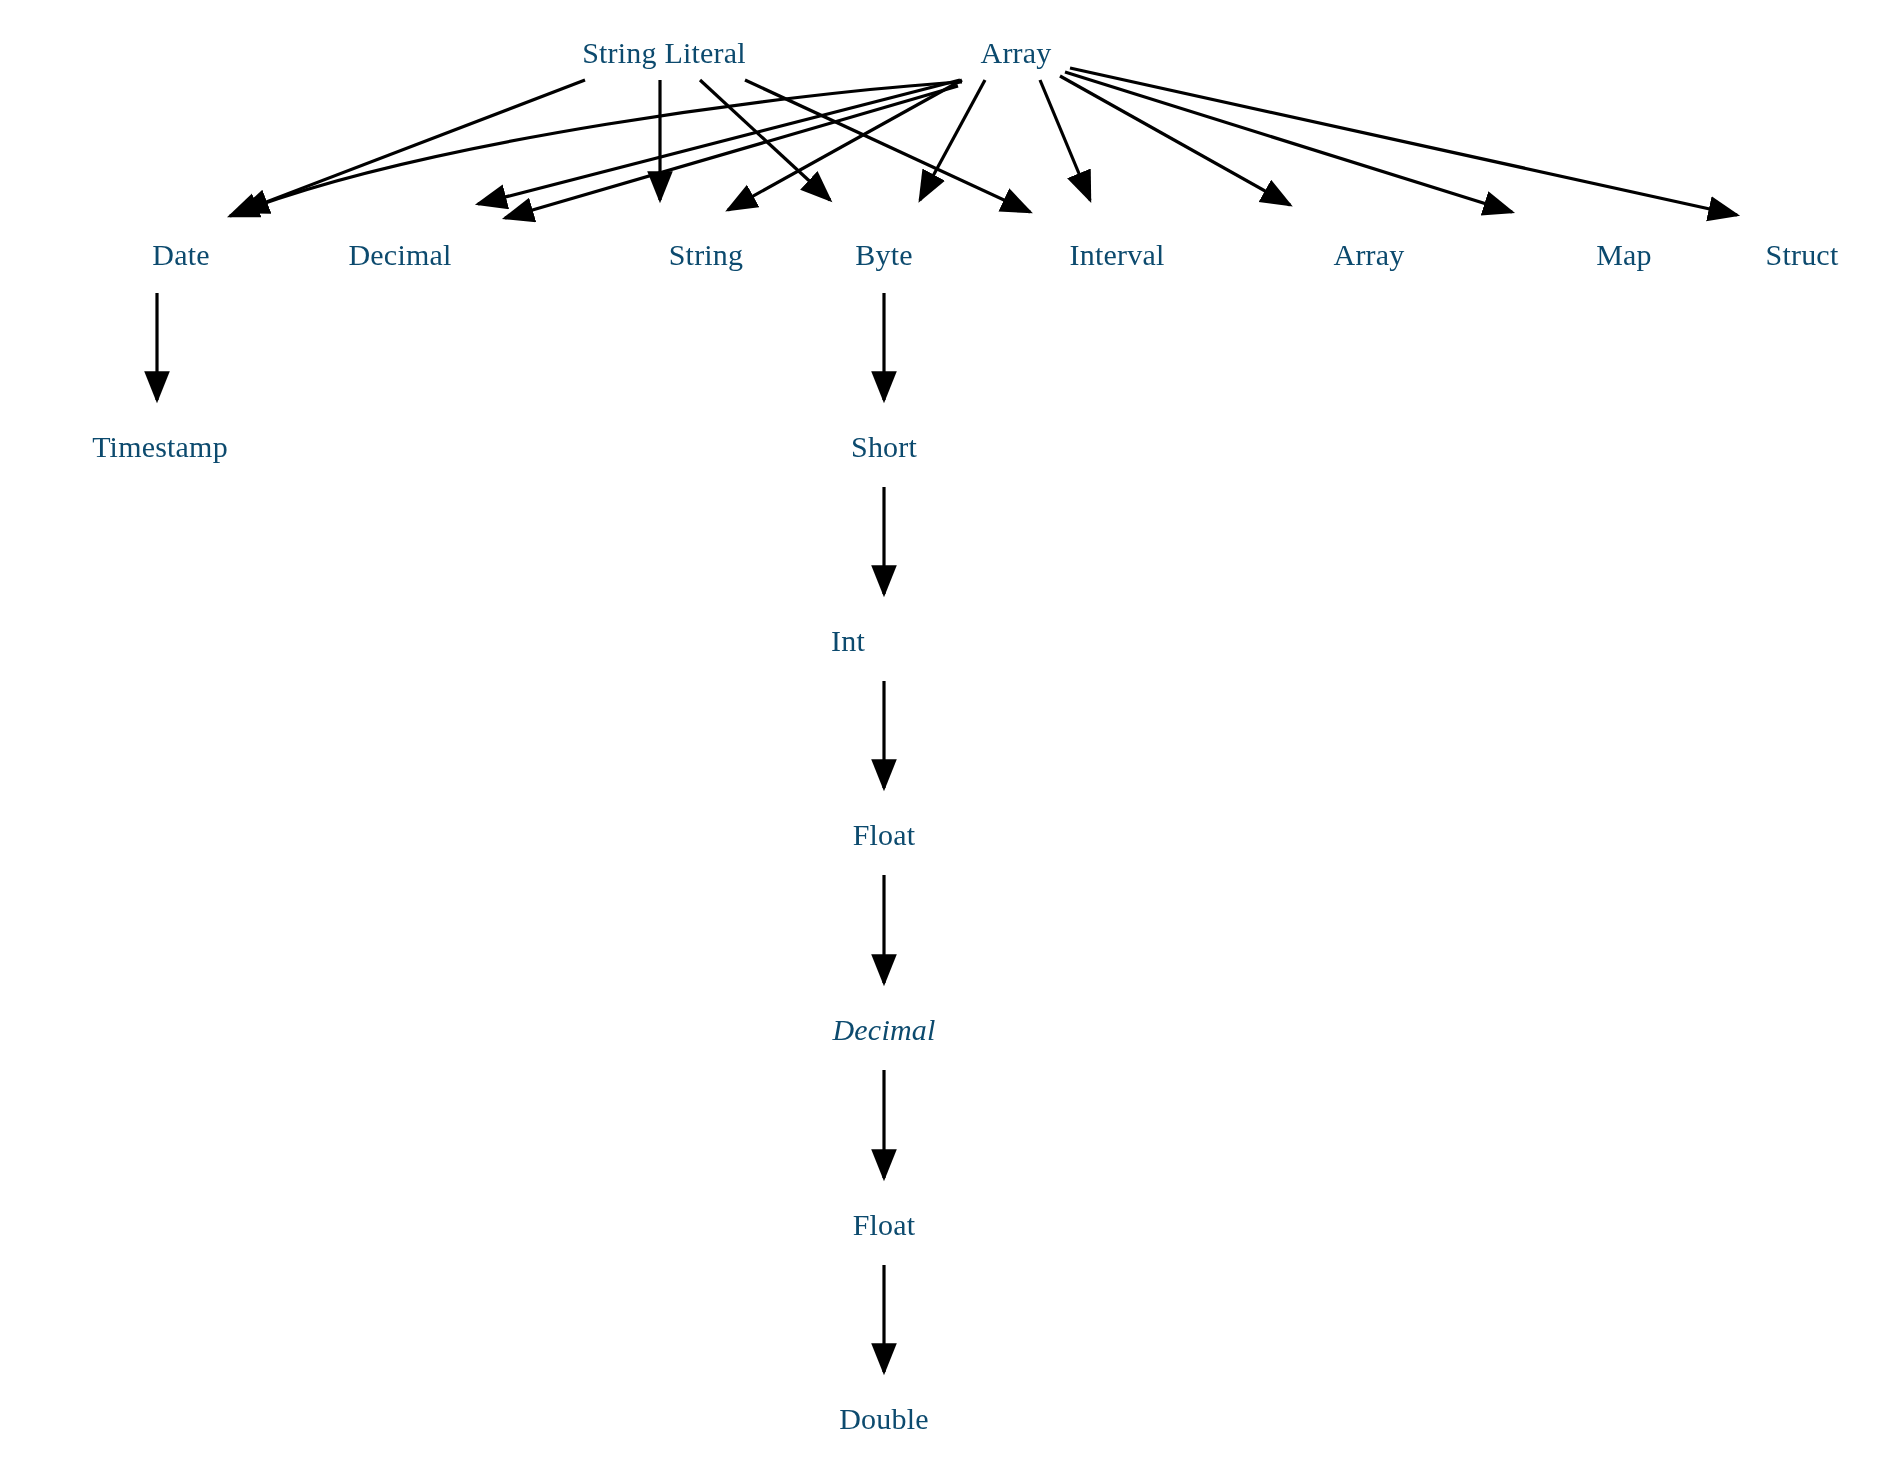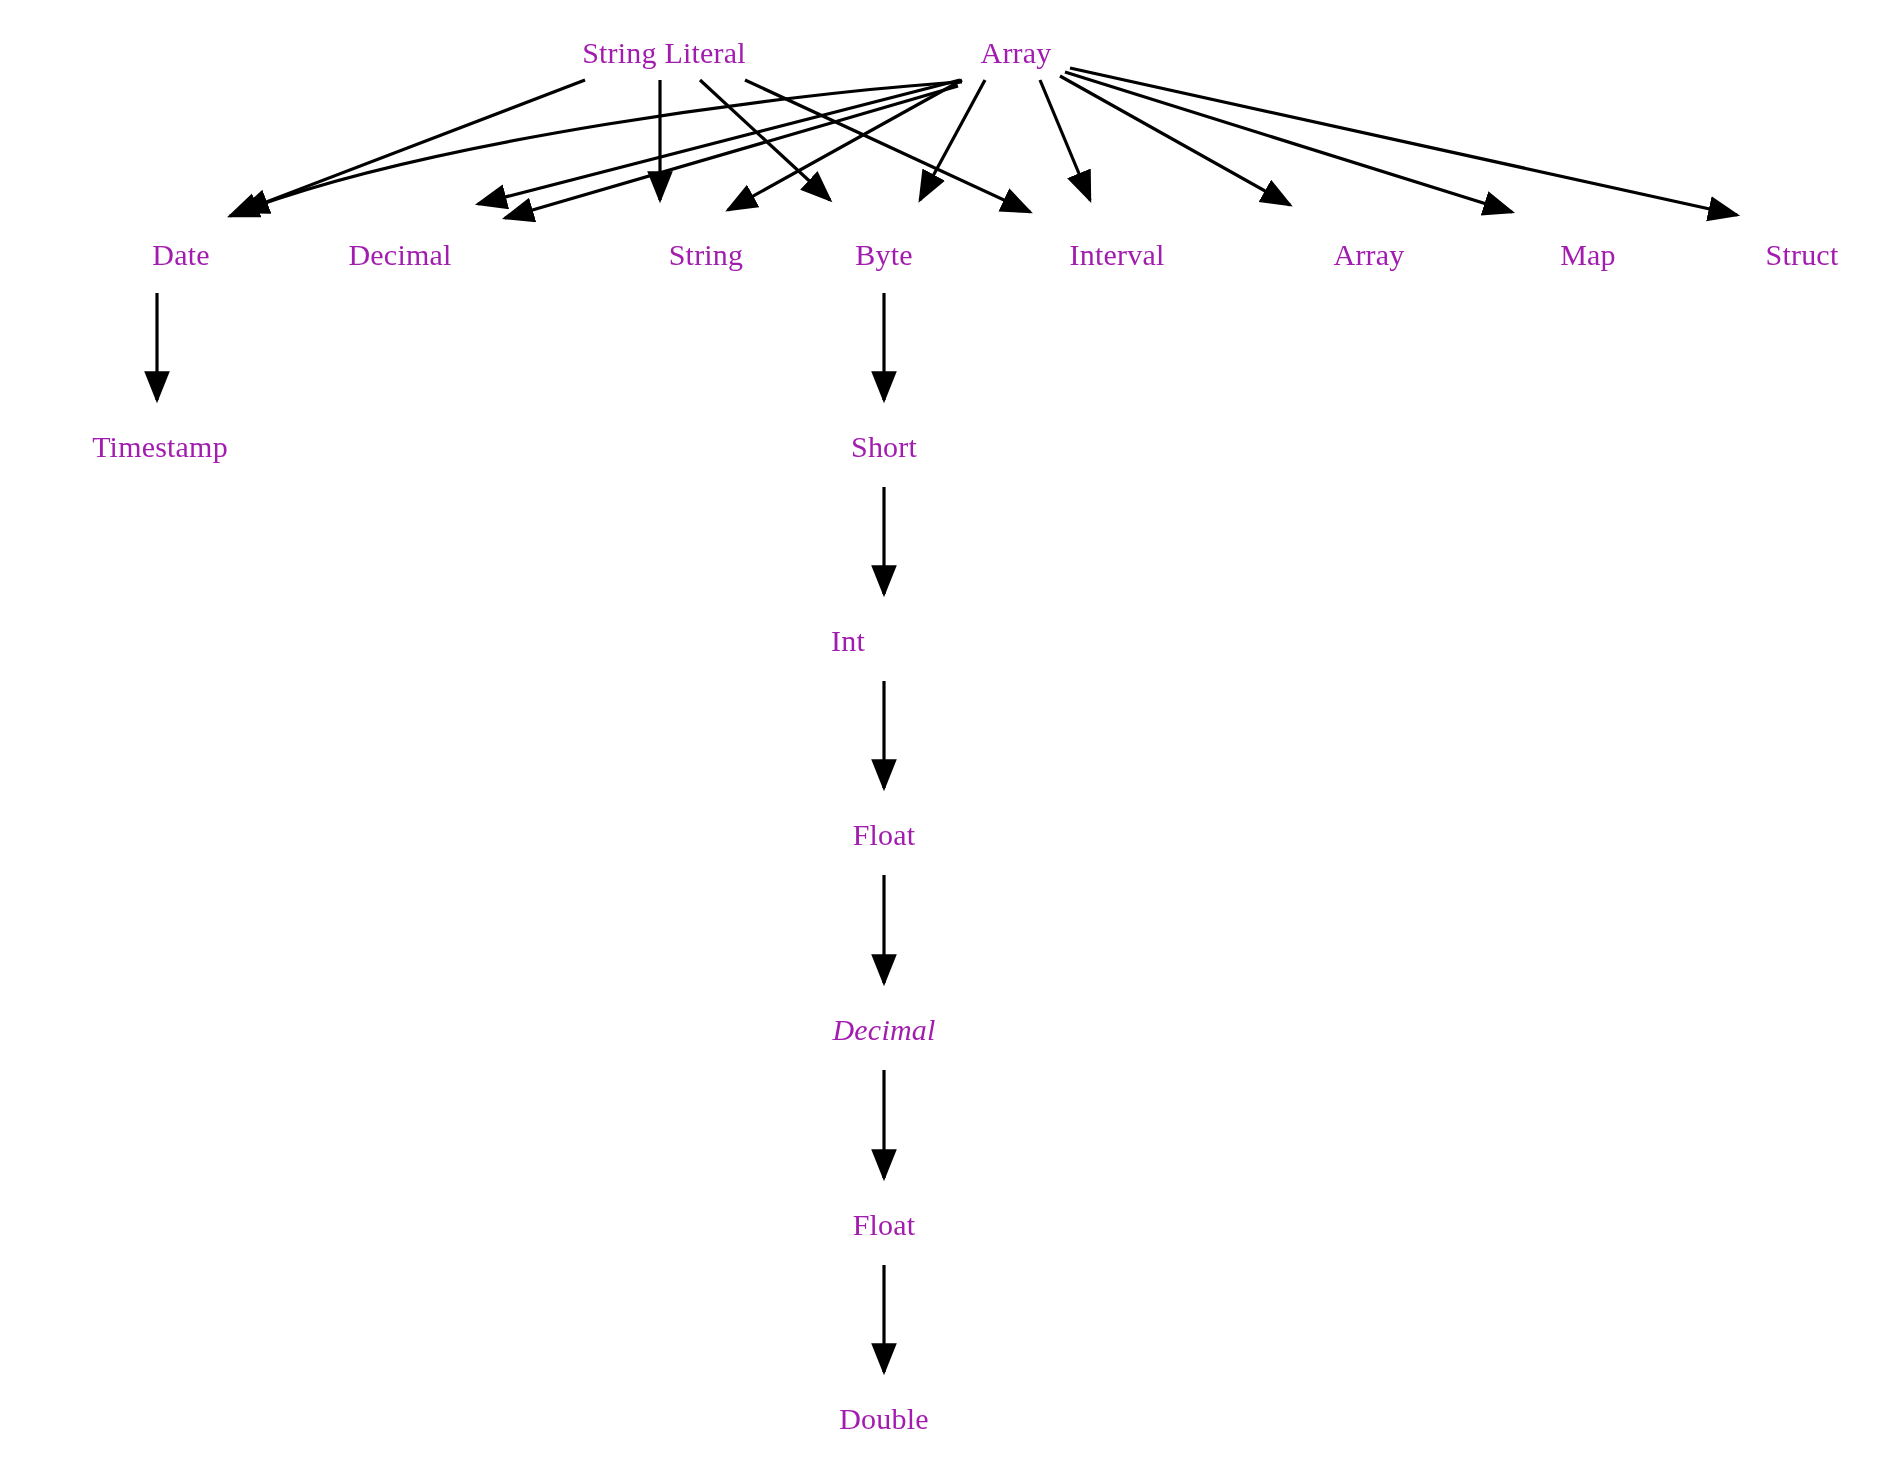--- a/index.html
+++ b/index.html
@@ -19,21 +19,21 @@
     position: absolute;
     left: 0;
     top: 0;
     width: 1886px;
     height: 1462px;
   }
   .node-label {
     position: absolute;
     transform: translate(-50%, -50%);
     white-space: nowrap;
-    color: #a21caf;
+    color: #0c4a6e;
     font-family: "Liberation Serif", serif;
     font-size: 30px;
     line-height: 1;
     letter-spacing: 0.2px;
   }
 </style>
 </head>
 <body>
 
 <div id="canvas">
@@ -73,21 +73,21 @@
   </svg>
 
   <div class="node-label" style="left:664px; top:53px;">String Literal</div>
   <div class="node-label" style="left:1016px; top:53px;">Array</div>
   <div class="node-label" style="left:157px; top:255px;margin-left:24px;">Date</div>
   <div class="node-label" style="left:400px; top:255px;">Decimal</div>
   <div class="node-label" style="left:660px; top:255px;margin-left:46px;">String</div>
   <div class="node-label" style="left:884px; top:255px;">Byte</div>
   <div class="node-label" style="left:1117px; top:255px;">Interval</div>
   <div class="node-label" style="left:1369px; top:255px;">Array</div>
-  <div class="node-label" style="left:1588px; top:255px;">Map</div>
+  <div class="node-label" style="left:1624px; top:255px;">Map</div>
   <div class="node-label" style="left:1802px; top:255px;">Struct</div>
   <div class="node-label" style="left:160px; top:447px;">Timestamp</div>
   <div class="node-label" style="left:884px; top:447px;">Short</div>
   <div class="node-label" style="left:848px; top:641px;">Int</div>
   <div class="node-label" style="left:884px; top:835px;">Float</div>
   <div class="node-label" style="left:884px; top:1030px;font-style:italic;">Decimal</div>
   <div class="node-label" style="left:884px; top:1225px;">Float</div>
   <div class="node-label" style="left:884px; top:1419px;">Double</div>
 
 </div>

